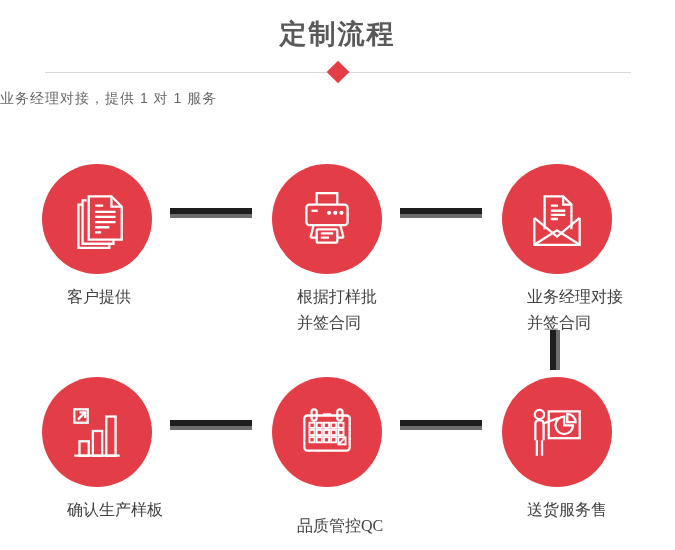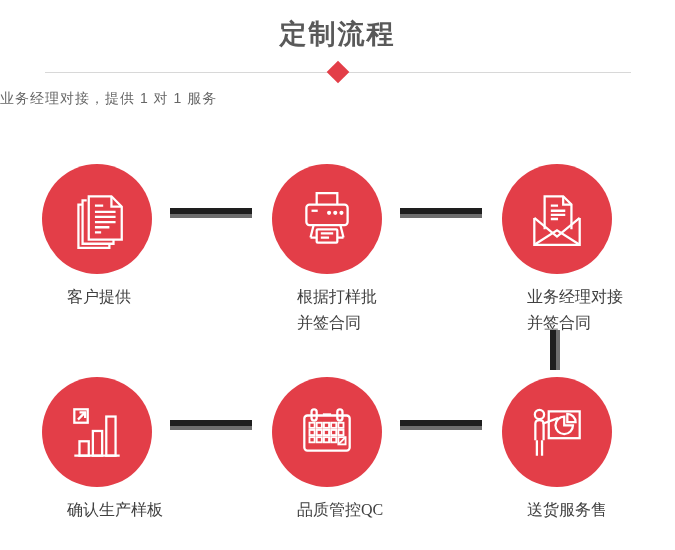--- a/index.html
+++ b/index.html
@@ -31,21 +31,21 @@
     background:linear-gradient(to bottom,#1e1e1e 0 55%,#6e6e6e 55% 100%);
   }
   .vbar{
     position:absolute;width:10px;height:40px;
     background:linear-gradient(to right,#1e1e1e 0 55%,#6e6e6e 55% 100%);
   }
   
   .c1{left:42px;top:164px}.c2{left:272px;top:164px}.c3{left:502px;top:164px}
   .c4{left:42px;top:377px}.c5{left:272px;top:377px}.c6{left:502px;top:377px}
   .l1{left:67px;top:284px}.l2{left:297px;top:284px}.l3{left:527px;top:284px}
-  .l4{left:67px;top:497px}.l5{left:297px;top:497px}.l6{left:527px;top:497px}
+  .l4{left:67px;top:497px}.l5{left:297px;top:513px}.l6{left:527px;top:497px}
   .h1{left:170px;top:208px}.h2{left:400px;top:208px}
   .h3{left:170px;top:420px}.h4{left:400px;top:420px}
   .v1{left:550px;top:330px}
 </style>
 </head>
 <body>
 
 <div class="stage">
 
   <div class="title">定制流程</div>

